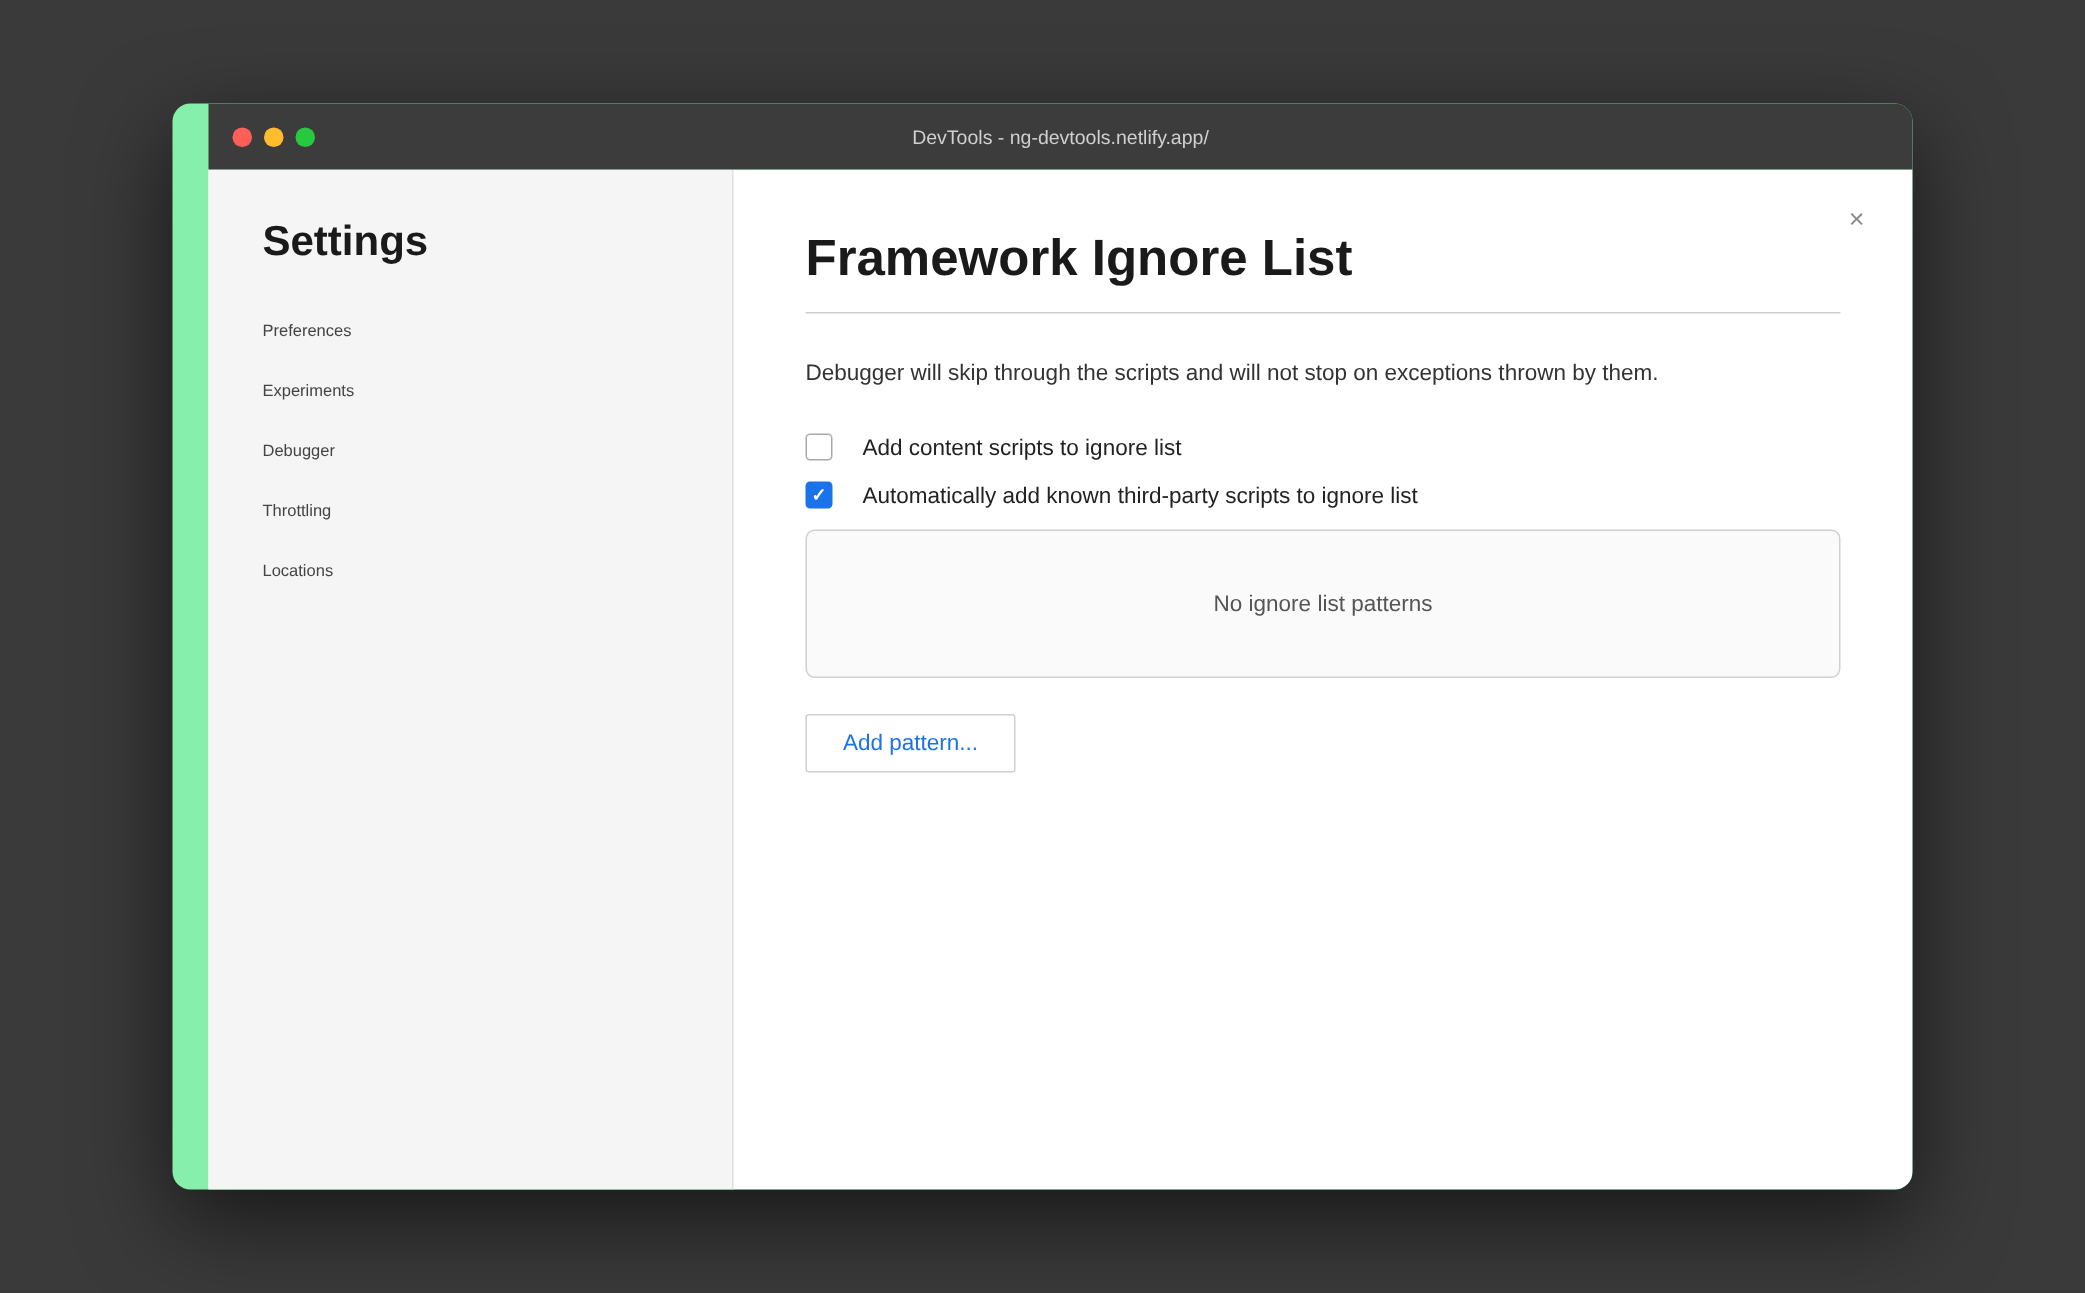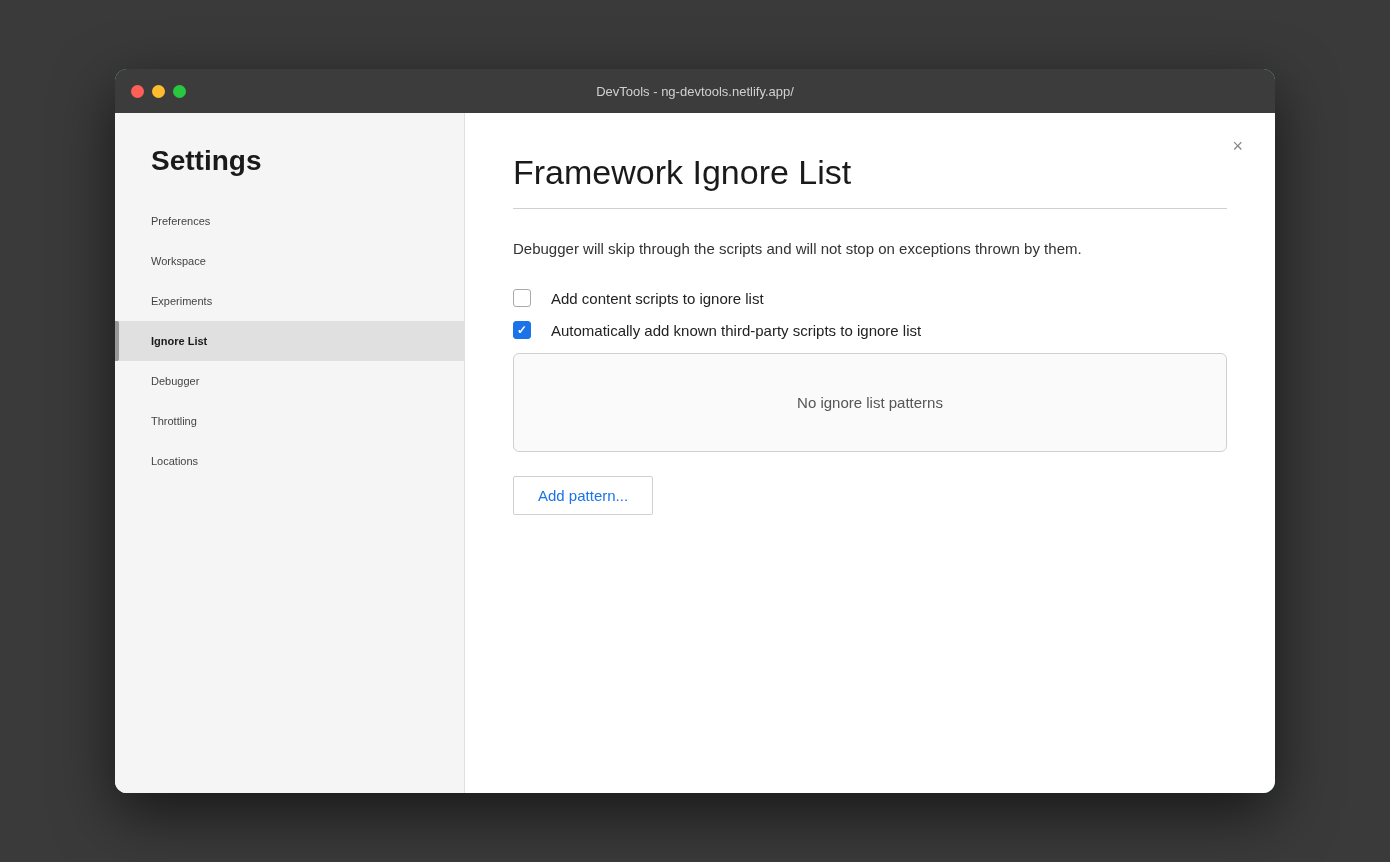--- a/index.html
+++ b/index.html
@@ -13,20 +13,21 @@
       height: 862px;
       font-family: -apple-system, BlinkMacSystemFont, 'Helvetica Neue', Arial, sans-serif;
     }
 
     .window {
       width: 1160px;
       border-radius: 12px;
       overflow: hidden;
       box-shadow: 0 20px 60px rgba(0,0,0,0.6);
       background: #86efac;
+      padding-left: 24px;
     }
 
     .titlebar {
       background: #3c3c3c;
       height: 44px;
       display: flex;
       align-items: center;
       padding: 0 16px;
       position: relative;
     }
@@ -120,21 +121,21 @@
       color: #888;
       cursor: pointer;
       background: none;
       border: none;
       line-height: 1;
       padding: 4px 8px;
     }
 
     .main-title {
       font-size: 34px;
-      font-weight: 400;
+      font-weight: 700;
       color: #1a1a1a;
       margin-bottom: 16px;
     }
 
     .divider {
       border: none;
       border-top: 1px solid #d0d0d0;
       margin-bottom: 28px;
     }
 
@@ -224,27 +225,21 @@
 
   <div class="content">
 
     <div class="sidebar">
       <div class="sidebar-title">Settings</div>
 
       <div class="sidebar-item">
         <span>Preferences</span>
       </div>
       <div class="sidebar-item">
-        <span>Workspace</span>
-      </div>
-      <div class="sidebar-item">
         <span>Experiments</span>
-      </div>
-      <div class="sidebar-item active">
-        <span>Ignore List</span>
       </div>
       <div class="sidebar-item">
         <span>Debugger</span>
       </div>
       <div class="sidebar-item">
         <span>Throttling</span>
       </div>
       <div class="sidebar-item">
         <span>Locations</span>
       </div>

